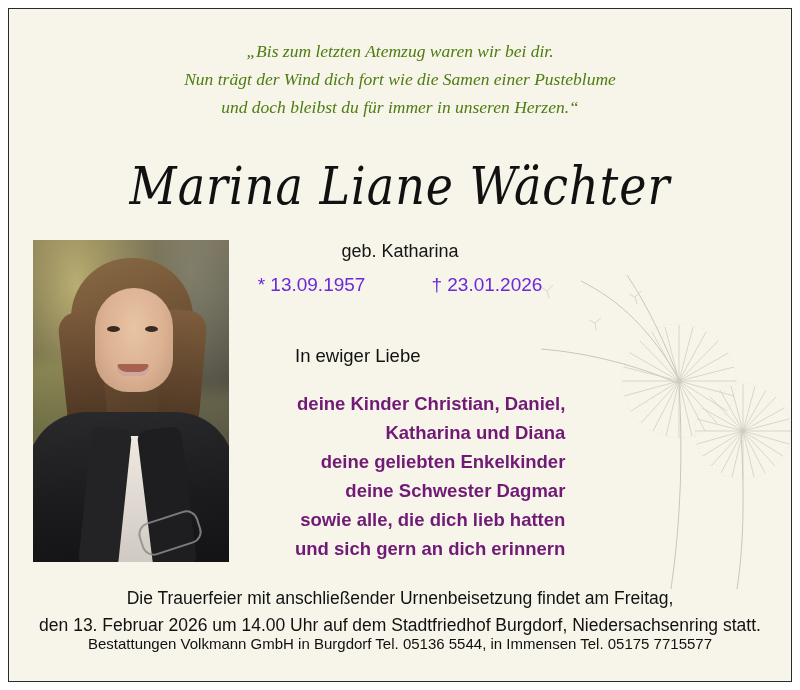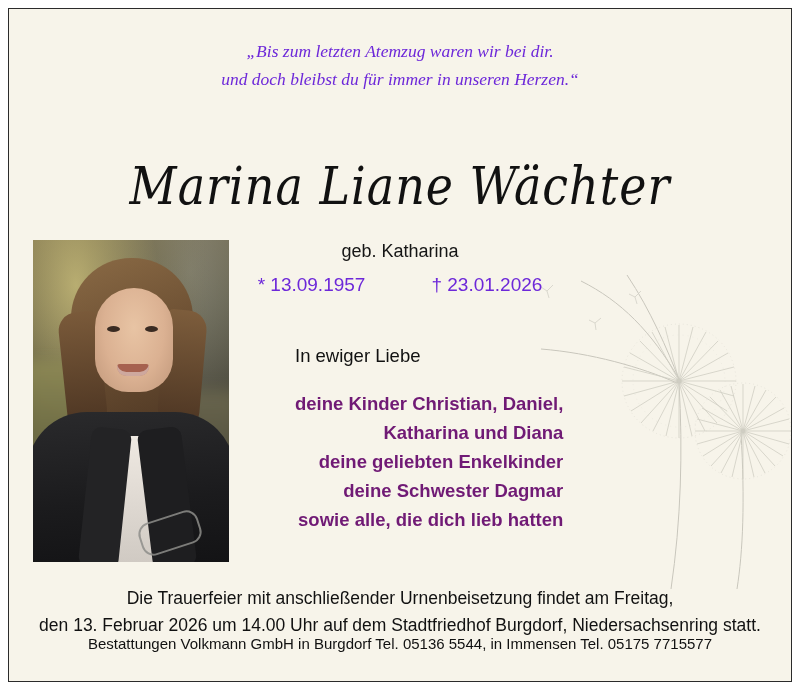--- a/index.html
+++ b/index.html
@@ -28,21 +28,21 @@
   .quote {
     position: absolute;
     top: 28px;
     left: 0;
     right: 0;
     text-align: center;
     font-family: "Liberation Serif", serif;
     font-style: italic;
     font-size: 17.5px;
     line-height: 28px;
-    color: #6d28d9;
+    color: #4d7c0f;
     z-index: 4;
   }
   .quote div { white-space: nowrap; }
 
   
   .name {
     position: absolute;
     top: 150px;
     left: 0;
     right: 0;
@@ -258,20 +258,21 @@
     white-space: nowrap;
   }
 </style>
 </head>
 <body>
 
 <div class="notice">
 
   <div class="quote">
     <div>„Bis zum letzten Atemzug waren wir bei dir.</div>
+    <div>Nun trägt der Wind dich fort wie die Samen einer Pusteblume</div>
     <div>und doch bleibst du für immer in unseren Herzen.“</div>
   </div>
 
   <div class="name">Marina Liane Wächter</div>
   <div class="maiden">geb. Katharina</div>
   <div class="dates">
     <span class="birth">* 13.09.1957</span><span class="death">† 23.01.2026</span>
   </div>
 
   <div class="portrait">
@@ -370,20 +371,21 @@
     </g>
   </svg>
 
   <div class="love-line">In ewiger Liebe</div>
   <div class="family">
     <div>deine Kinder Christian, Daniel,</div>
     <div>Katharina und Diana</div>
     <div>deine geliebten Enkelkinder</div>
     <div>deine Schwester Dagmar</div>
     <div>sowie alle, die dich lieb hatten</div>
+    <div>und sich gern an dich erinnern</div>
   </div>
 
   <div class="ceremony">
     <div>Die Trauerfeier mit anschließender Urnenbeisetzung findet am Freitag,</div>
     <div>den 13. Februar 2026 um 14.00 Uhr auf dem Stadtfriedhof Burgdorf, Niedersachsenring statt.</div>
   </div>
 
   <div class="funeral-home">Bestattungen Volkmann GmbH in Burgdorf Tel. 05136 5544, in Immensen Tel. 05175 7715577</div>
 </div>
 

